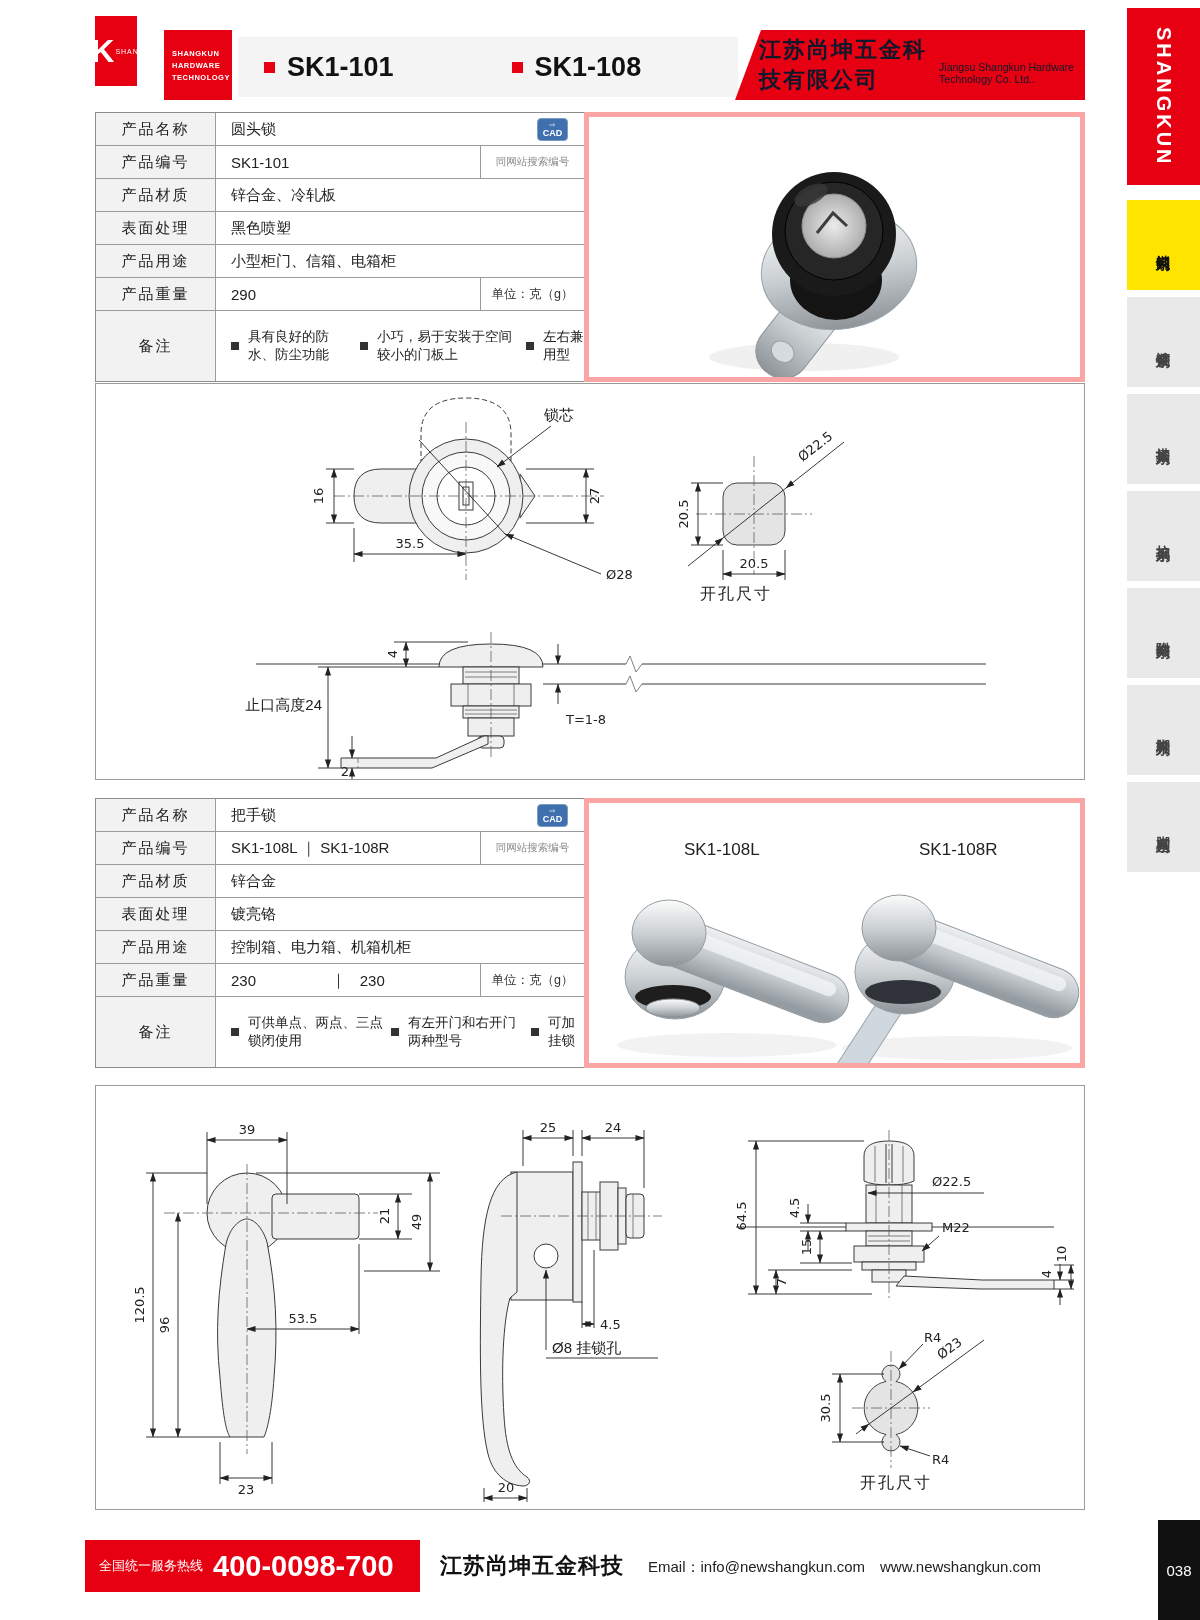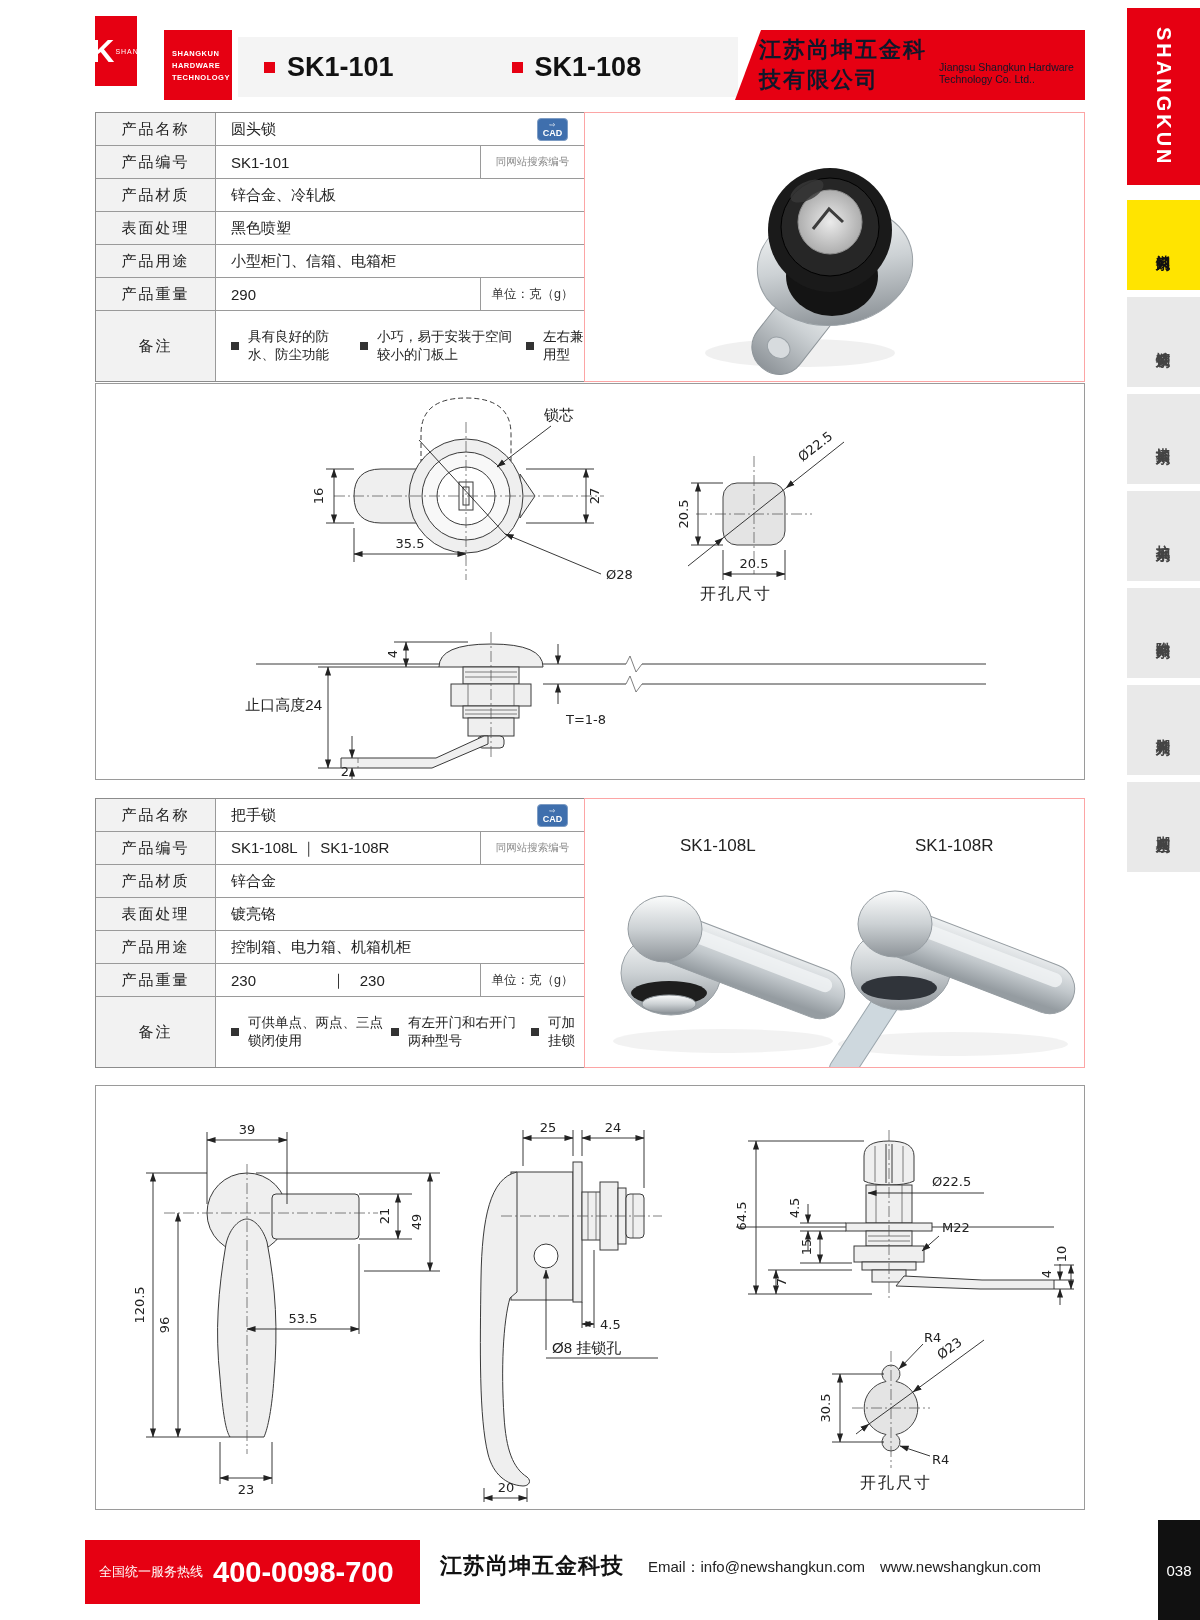--- a/index.html
+++ b/index.html
@@ -45,34 +45,34 @@
   .spec-extra.unit{font-size:12.5px;color:#333}
   .remark-list{flex:1;display:flex;justify-content:center;gap:6px;padding-left:15px}
   .remark-line{display:flex;align-items:center;font-size:13.5px;color:#222}
   .remark-bullet{width:8px;height:8px;background:#333;display:inline-block;margin-right:9px;flex:none}
   .w-sep{display:inline-block;width:100px}
   .cad-icon{position:absolute;right:16px;top:5px;width:31px;height:23px;background:#3f6fad;border:1px solid #7d9cc4;
             border-radius:4px;color:#fff;display:flex;flex-direction:column;align-items:center;justify-content:center;cursor:pointer}
   .cad-icon .arr{font-size:7px;line-height:7px}
   .cad-icon .txt{font-size:9px;font-weight:bold;line-height:10px}
   
-  .photo-box{left:584px;width:501px;border:1px solid #fca5a5;background:#fff;overflow:hidden}
+  .photo-box{left:584px;width:501px;border:5px solid #fca5a5;background:#fff;overflow:hidden}
   .panel{left:95px;width:990px;border:1px solid #9a9a9a;background:#fff;overflow:hidden}
   .dim{font:13px "DejaVu Sans",sans-serif;fill:#222}
   .dimcn{font:15px "Liberation Sans",sans-serif;fill:#222}
   .cap{font:16px "Liberation Sans",sans-serif;fill:#222;letter-spacing:2px}
   .ln{stroke:#3a3a3a;stroke-width:1;fill:none}
   .thin{stroke-width:.75;stroke:#555}
   .dash{stroke-dasharray:5 3}
   .cl{stroke-dasharray:11 3 2 3}
   .dl{stroke:#222;stroke-width:.9;fill:none}
   .fillpart{fill:#efefef;stroke:#3a3a3a}
   .fillgray{fill:#e4e4e4;stroke:#444}
   
-  .hotline-box{left:85px;top:1540px;width:335px;height:64px;background:#e60012;color:#fff;
+  .hotline-box{left:85px;top:1540px;width:335px;height:52px;background:#e60012;color:#fff;
                display:flex;align-items:center;padding:6px 14px;gap:10px}
   .hotline-label{font-size:13px;white-space:nowrap}
   .hotline-number{font-size:29px;font-weight:bold;white-space:nowrap}
   .foot-company{left:440px;top:1551px;font-size:22px;font-weight:bold;color:#111;letter-spacing:1px}
   .foot-email{left:648px;top:1558px;font-size:15px;color:#222}
   .foot-web{left:880px;top:1558px;font-size:15px;color:#222;cursor:pointer}
   .page-box{left:1158px;top:1520px;width:42px;height:100px;background:#111;color:#fff;
             display:flex;align-items:center;justify-content:center;font-size:15px}
 </style>
 </head>

